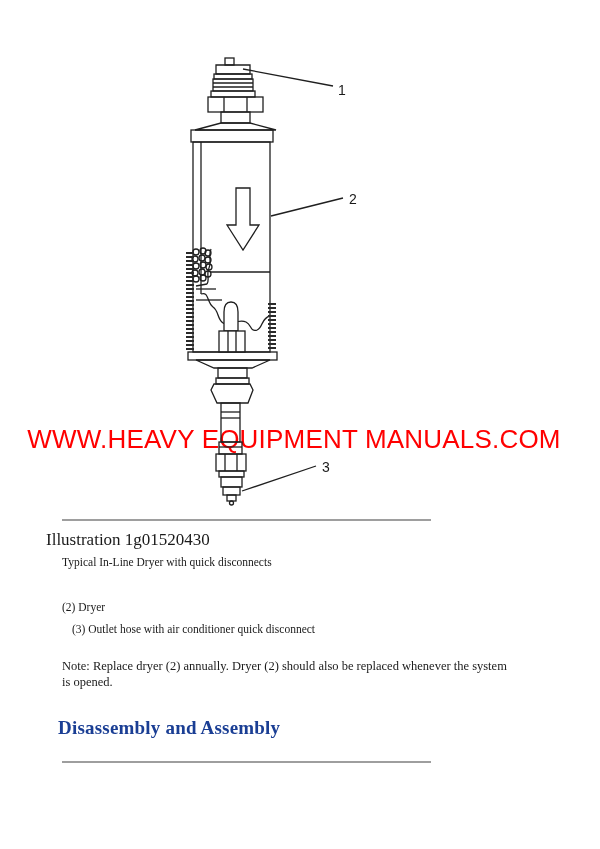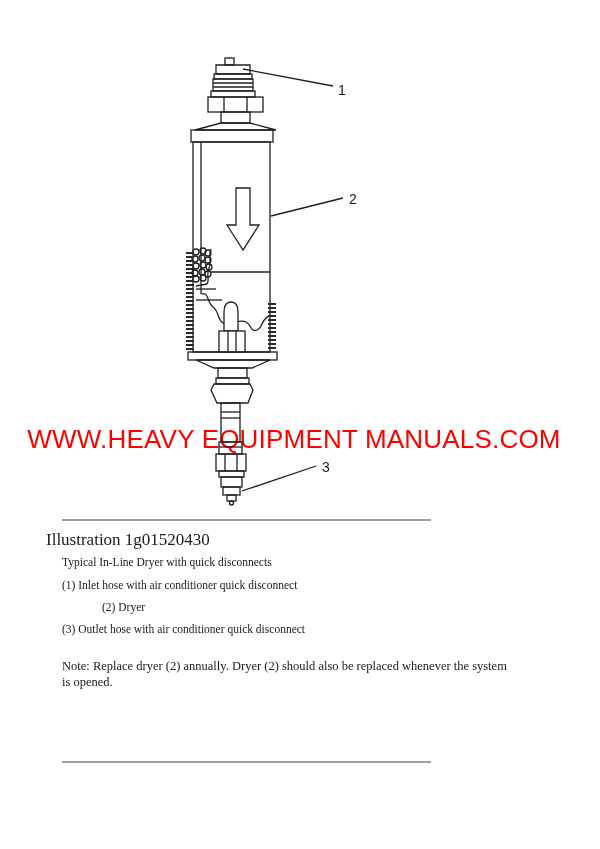--- a/index.html
+++ b/index.html
@@ -41,22 +41,22 @@
   .divider.top{top:519px;}
   .divider.bottom{top:761px;}
   .cap-row{
     position:absolute;left:46px;top:530px;width:370px;
     display:flex;
     font-size:17px;
   }
   .cap-title{position:absolute;left:62px;top:556px;font-size:11.5px;}
   .cap-item{position:absolute;left:62px;font-size:11.5px;}
   .cap-item.i1{top:579px;}
-  .cap-item.i2{top:601px;margin-left:40px;}
-  .cap-item.i3{top:623px;}
+  .cap-item.i2{top:601px;}
+  .cap-item.i3{top:623px;margin-left:10px;}
   
   .note{
     position:absolute;left:62px;top:658px;width:452px;
     font-size:12.5px;line-height:16px;
   }
   .note .bold{font-weight:normal;}
   
   .section-heading{
     position:absolute;left:58px;top:701px;
     font-size:19px;font-weight:bold;
@@ -166,25 +166,25 @@
   </svg>
 
   <div class="divider top"></div>
 
   <div class="cap-row">
     <span>Illustration 1</span>
     <span>g01520430</span>
   </div>
 
   <div class="cap-title">Typical In-Line Dryer with quick disconnects</div>
-  <div class="cap-item i1">(1) Inlet hose with air conditioner quick disconnect</div>
   <div class="cap-item i2">(2) Dryer</div>
   <div class="cap-item i3">(3) Outlet hose with air conditioner quick disconnect</div>
 
   <div class="note">
     <span class="bold">Note:</span>
     <span>Replace dryer (2) annually. Dryer (2) should also be replaced whenever the system is opened.</span>
   </div>
 
+  <h2 class="section-heading" style="color: rgb(26, 62, 148);">Disassembly and Assembly</h2>
 
   <div class="divider bottom"></div>
 
 </div>
 
 </body></html>

